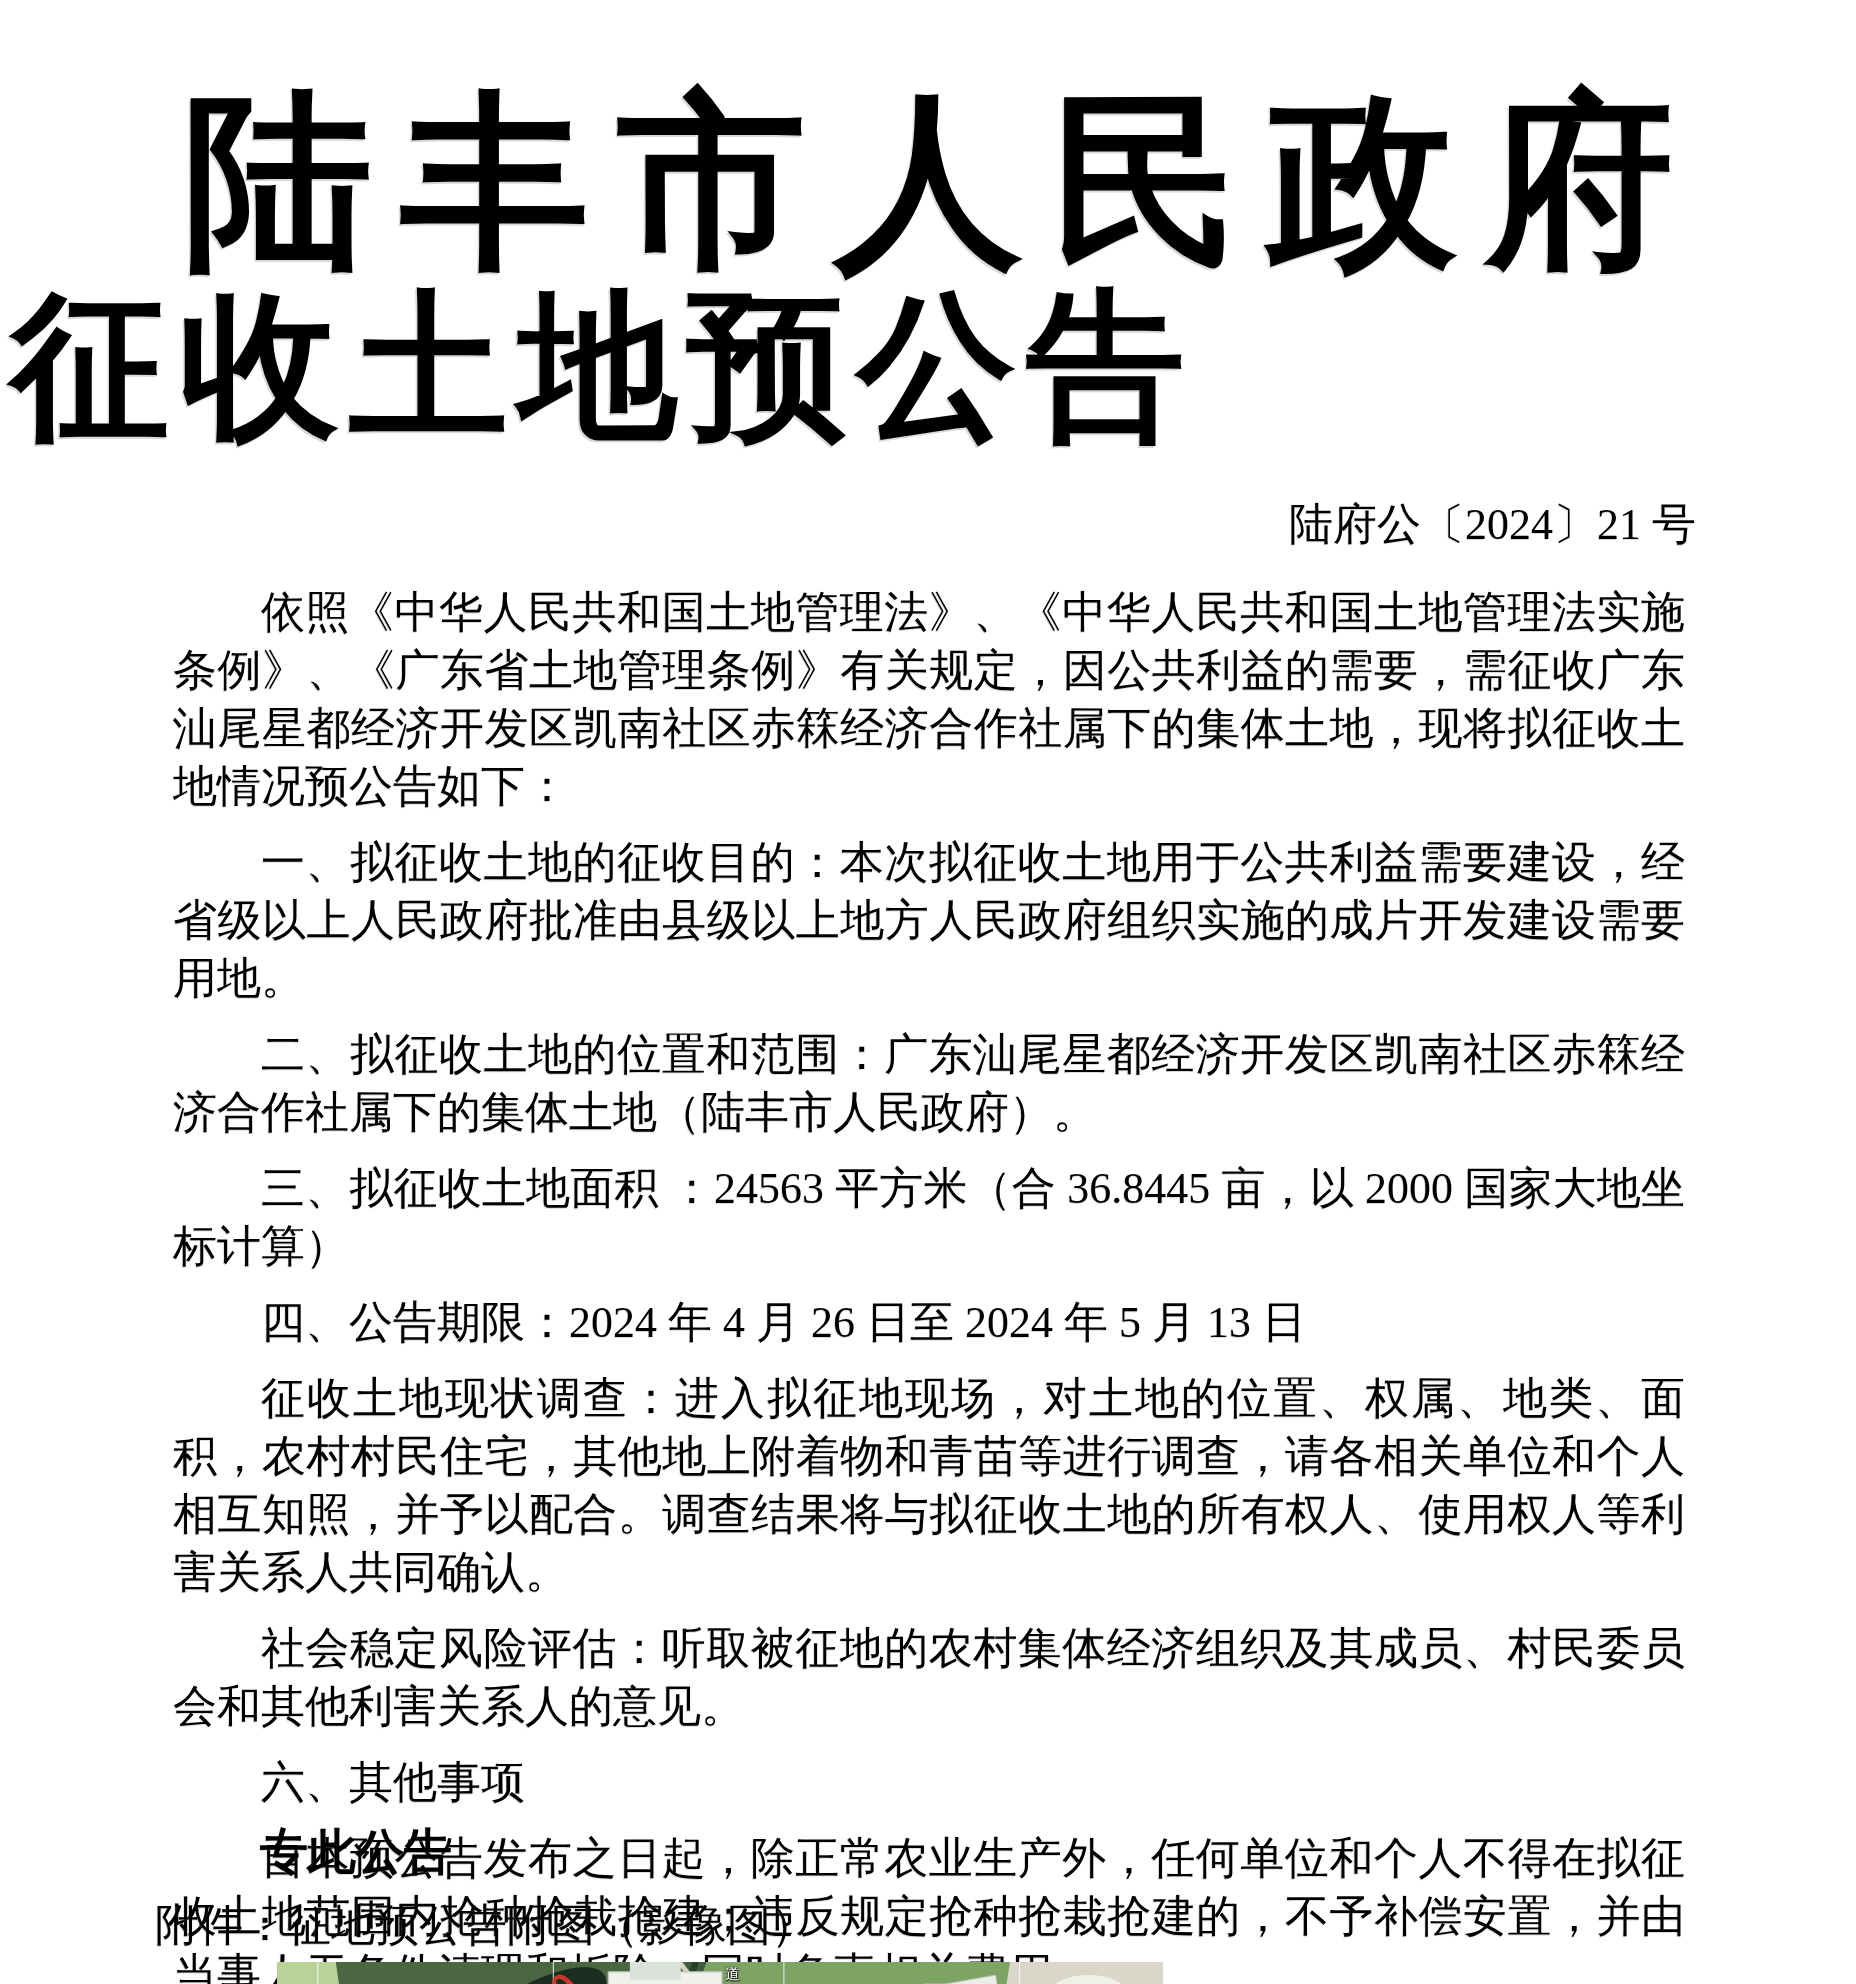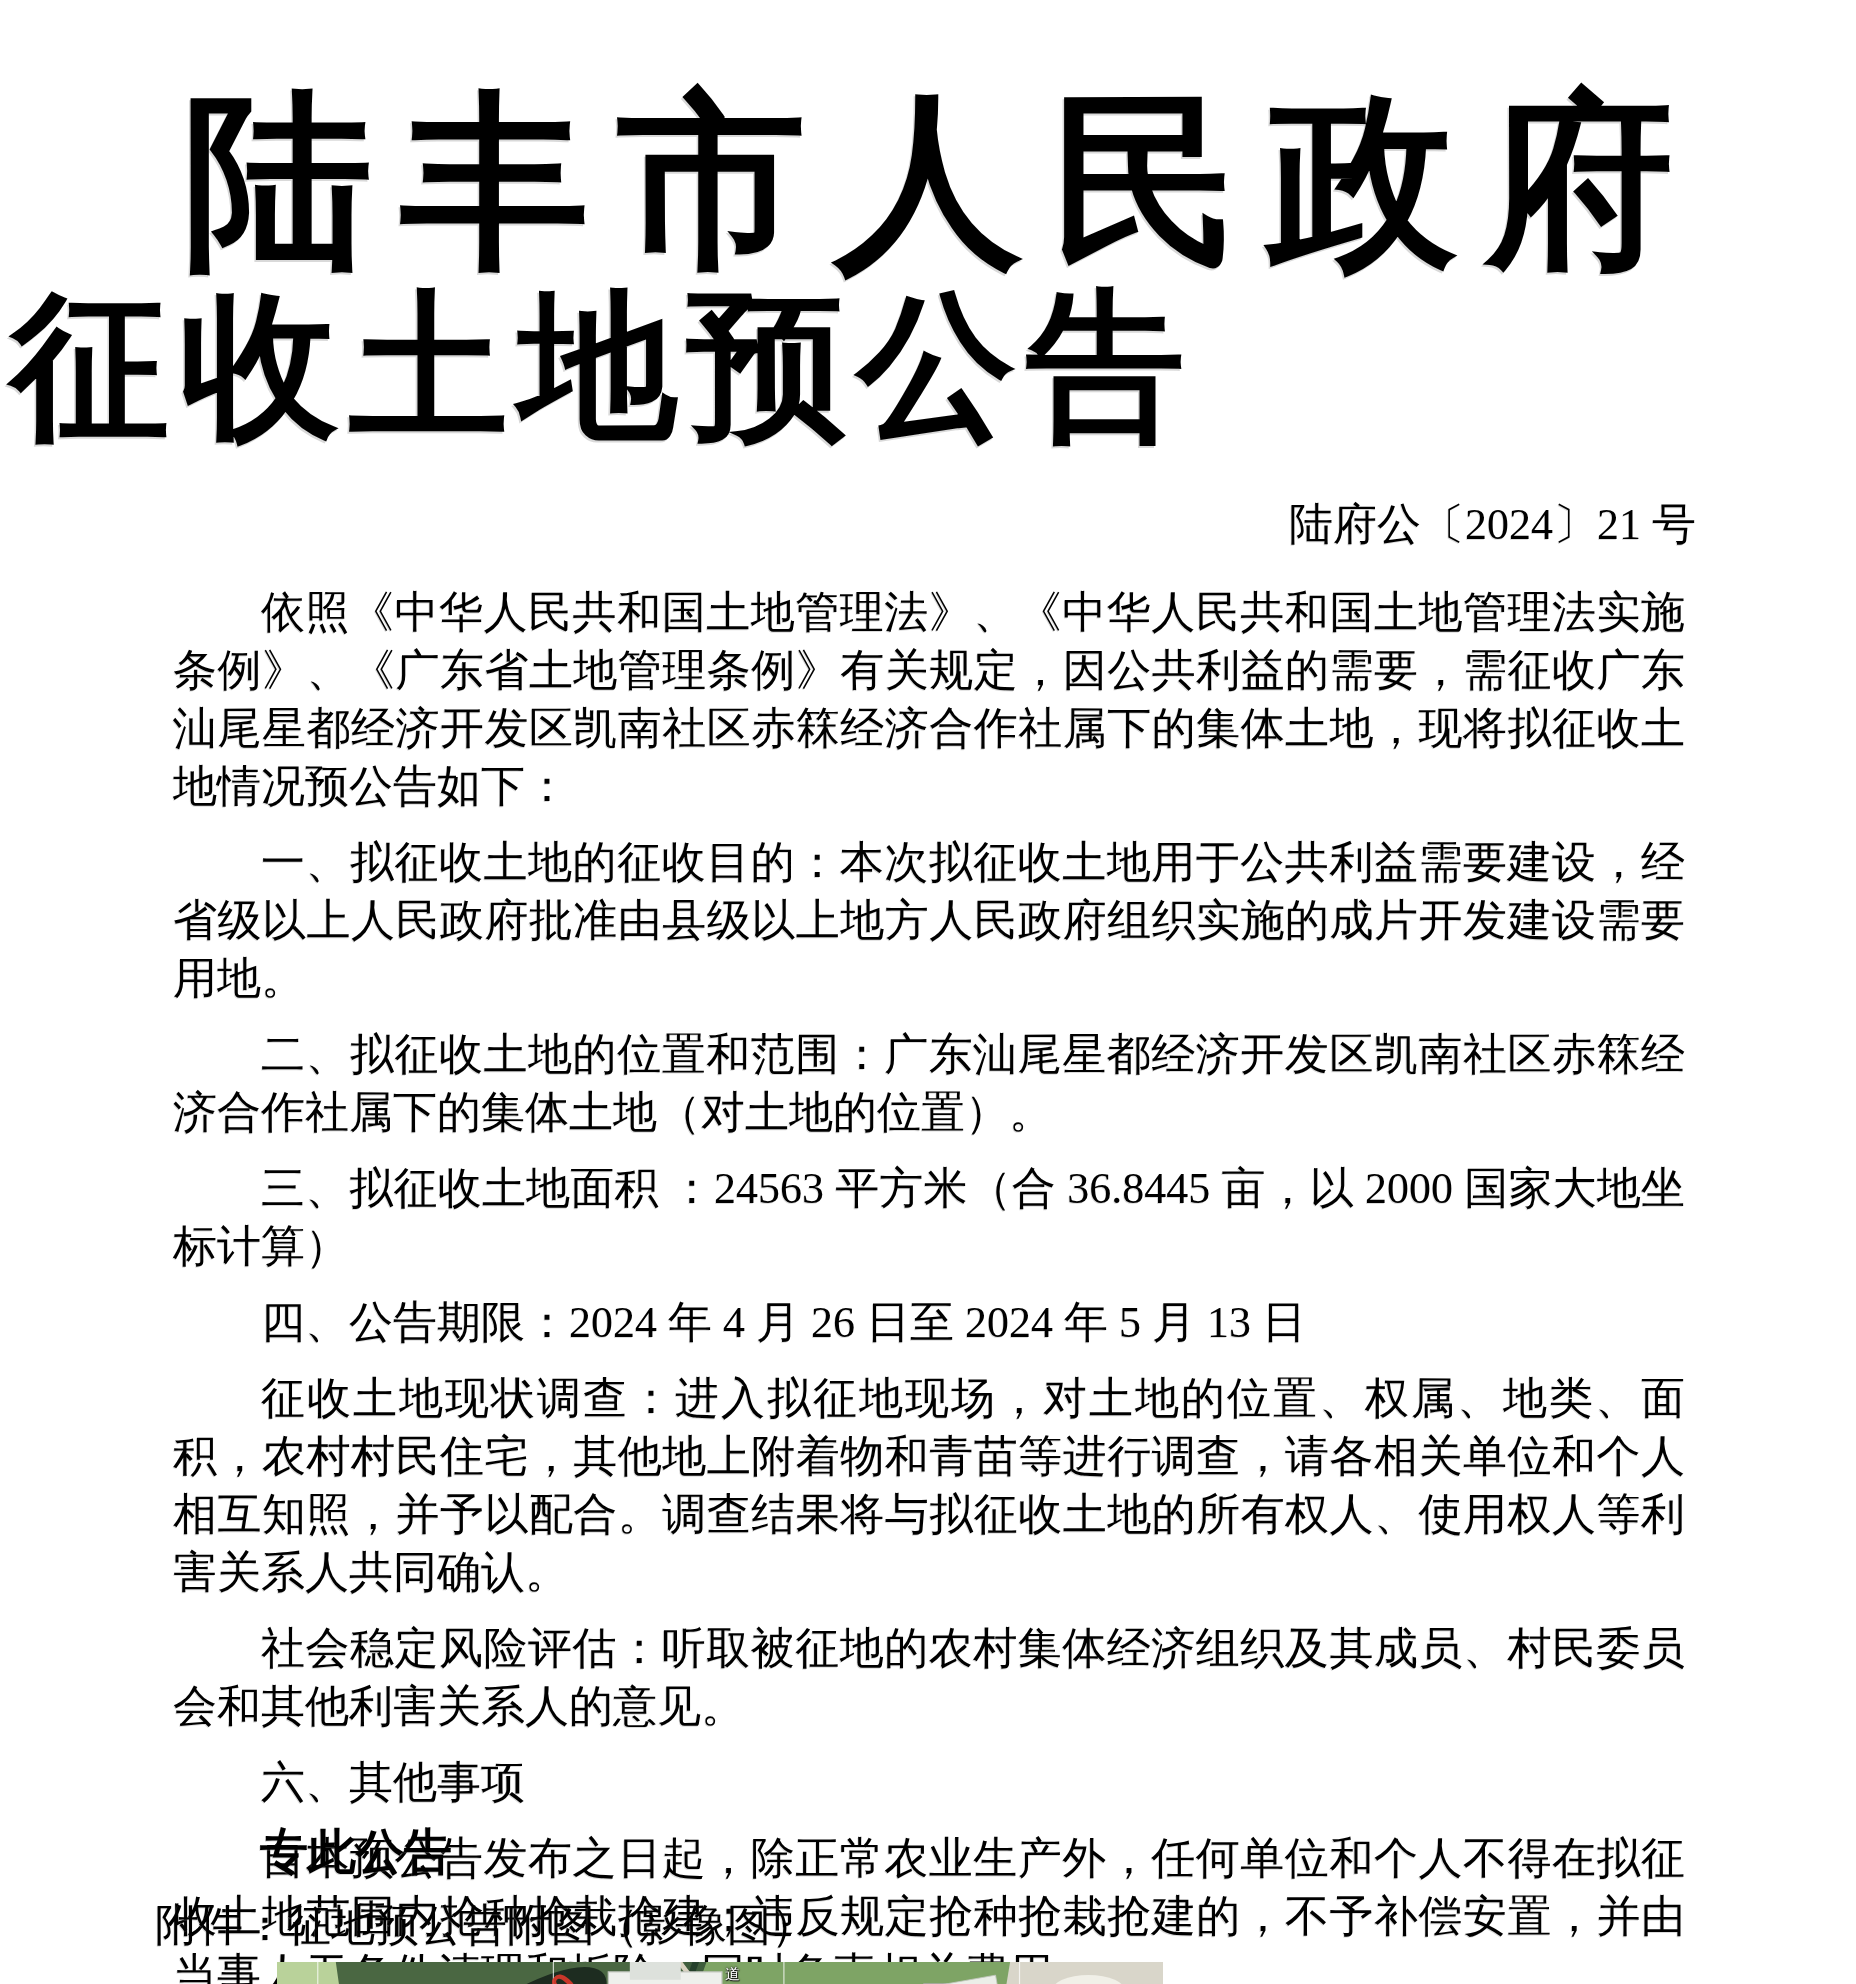--- a/index.html
+++ b/index.html
@@ -72,21 +72,21 @@
 <div class="page">
 
   <h1 class="title1">陆丰市人民政府</h1>
   <h1 class="title2">征收土地预公告</h1>
 
   <div class="docnum">陆府公〔2024〕21 号</div>
 
   <div class="bodytext" id="body-paragraphs">
       <p>依照《中华人民共和国土地管理法》、《中华人民共和国土地管理法实施条例》、《广东省土地管理条例》有关规定，因公共利益的需要，需征收广东汕尾星都经济开发区凯南社区赤箖经济合作社属下的集体土地，现将拟征收土地情况预公告如下：</p>
       <p>一、拟征收土地的征收目的：本次拟征收土地用于公共利益需要建设，经省级以上人民政府批准由县级以上地方人民政府组织实施的成片开发建设需要用地。</p>
-      <p>二、拟征收土地的位置和范围：广东汕尾星都经济开发区凯南社区赤箖经济合作社属下的集体土地（对土地的位置）。</p>
+      <p>二、拟征收土地的位置和范围：广东汕尾星都经济开发区凯南社区赤箖经济合作社属下的集体土地（陆丰市人民政府）。</p>
       <p>三、拟征收土地面积 ：24563 平方米（合 36.8445 亩，以 2000 国家大地坐标计算）</p>
       <p>四、公告期限：2024 年 4 月 26 日至 2024 年 5 月 13 日</p>
       <p>征收土地现状调查：进入拟征地现场，对土地的位置、权属、地类、面积，农村村民住宅，其他地上附着物和青苗等进行调查，请各相关单位和个人相互知照，并予以配合。调查结果将与拟征收土地的所有权人、使用权人等利害关系人共同确认。</p>
       <p>社会稳定风险评估：听取被征地的农村集体经济组织及其成员、村民委员会和其他利害关系人的意见。</p>
       <p>六、其他事项</p>
       <p>自本预公告发布之日起，除正常农业生产外，任何单位和个人不得在拟征收土地范围内抢种抢栽抢建；违反规定抢种抢栽抢建的，不予补偿安置，并由当事人无条件清理和拆除，同时负责相关费用。</p>
     </div>
 
   <div class="closing">专此公告</div>
   <div class="attachment">附件：征地预公告附图（影像图）</div>

